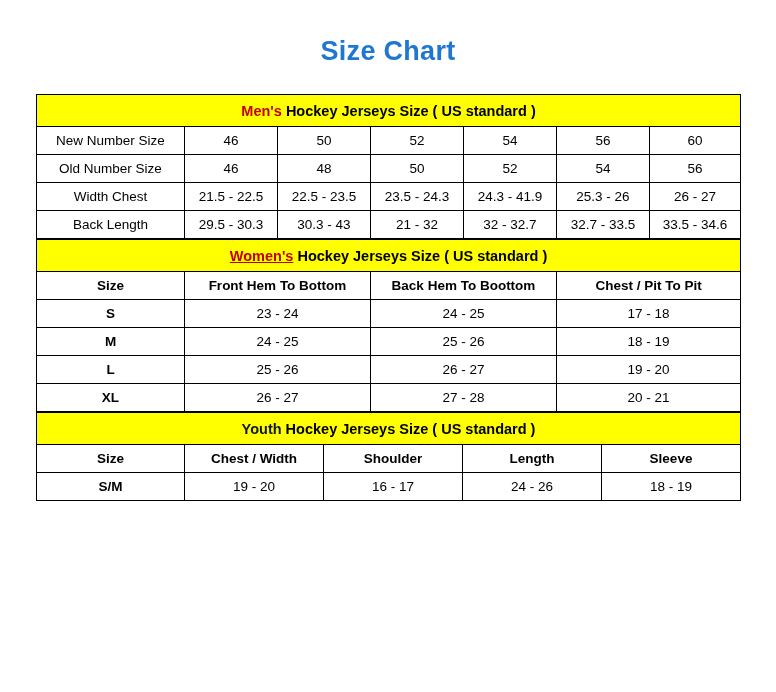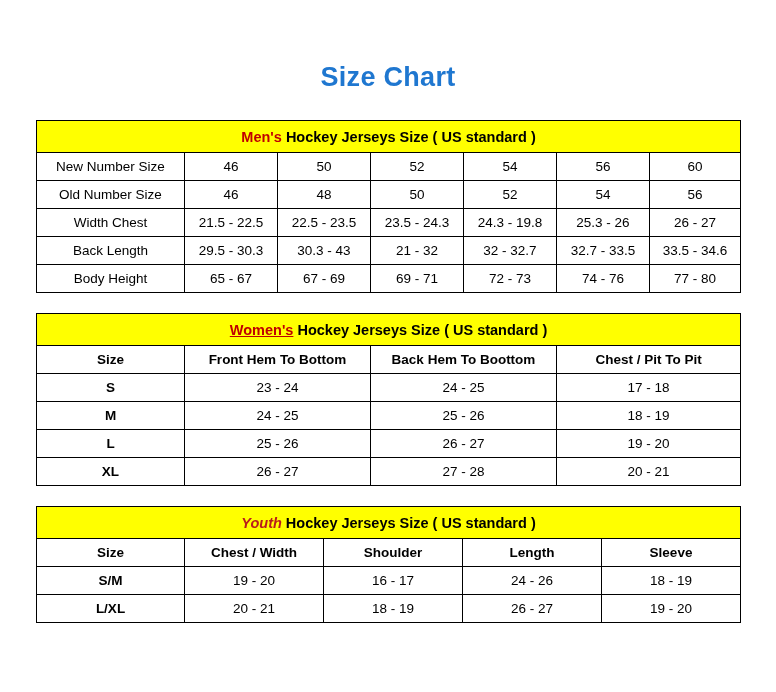--- a/index.html
+++ b/index.html
@@ -18,50 +18,49 @@
     position: relative;
     width: 776px;
     height: 692px;
     box-sizing: border-box;
   }
   .title {
     text-align: center;
     color: #1f77d0;
     font-size: 27px;
     font-weight: bold;
-    padding-top: 62px;
+    padding-top: 36px;
     letter-spacing: 0.3px;
   }
   .tables {
     margin: 27px 36px 0 36px;
   }
   table {
     border-collapse: collapse;
     width: 704px;
     table-layout: fixed;
-    margin-top: 20px;
   }
   td, th {
     border: 1px solid #000000;
     font-size: 13.5px;
     text-align: center;
     padding: 0;
     height: 27px;
     font-weight: normal;
     vertical-align: middle;
   }
   .banner td {
     background: #ffff00;
     font-weight: bold;
     font-size: 14.5px;
     height: 31px;
   }
   .banner .accent-men { color: #c00000; }
   .banner .accent-women { color: #c00000; text-decoration: underline; }
-  .banner .accent-youth { color: #b91c1c; font-style: italic; }
+  .banner .accent-youth { color: #0f172a; }
   .hdr td {
     font-weight: bold;
   }
   .rowlabel {
     font-weight: normal;
   }
   .bold-cell {
     font-weight: bold;
   }
 </style>
@@ -104,41 +103,32 @@
           <td>50</td>
           <td>52</td>
           <td>54</td>
           <td>56</td>
         </tr>
         <tr>
           <td class="rowlabel">Width Chest</td>
           <td>21.5 - 22.5</td>
           <td>22.5 - 23.5</td>
           <td>23.5 - 24.3</td>
-          <td>24.3 - 19.8</td>
+          <td>24.3 - 41.9</td>
           <td>25.3 - 26</td>
           <td>26 - 27</td>
         </tr>
         <tr>
           <td class="rowlabel">Back Length</td>
           <td>29.5 - 30.3</td>
           <td>30.3 - 43</td>
           <td>21 - 32</td>
           <td>32 - 32.7</td>
           <td>32.7 - 33.5</td>
           <td>33.5 - 34.6</td>
-        </tr>
-        <tr>
-          <td class="rowlabel">Body Height</td>
-          <td>65 - 67</td>
-          <td>67 - 69</td>
-          <td>69 - 71</td>
-          <td>72 - 73</td>
-          <td>74 - 76</td>
-          <td>77 - 80</td>
         </tr>
       </tbody>
     </table>
 
     <table>
       <colgroup>
         <col style="width:148px">
         <col style="width:186px">
         <col style="width:186px">
         <col style="width:184px">
@@ -199,24 +189,17 @@
           <td>Length</td>
           <td>Sleeve</td>
         </tr>
         <tr>
           <td class="bold-cell">S/M</td>
           <td>19 - 20</td>
           <td>16 - 17</td>
           <td>24 - 26</td>
           <td>18 - 19</td>
         </tr>
-        <tr>
-          <td class="bold-cell">L/XL</td>
-          <td>20 - 21</td>
-          <td>18 - 19</td>
-          <td>26 - 27</td>
-          <td>19 - 20</td>
-        </tr>
       </tbody>
     </table>
 
   </div>
 </div>
 
 </body></html>

